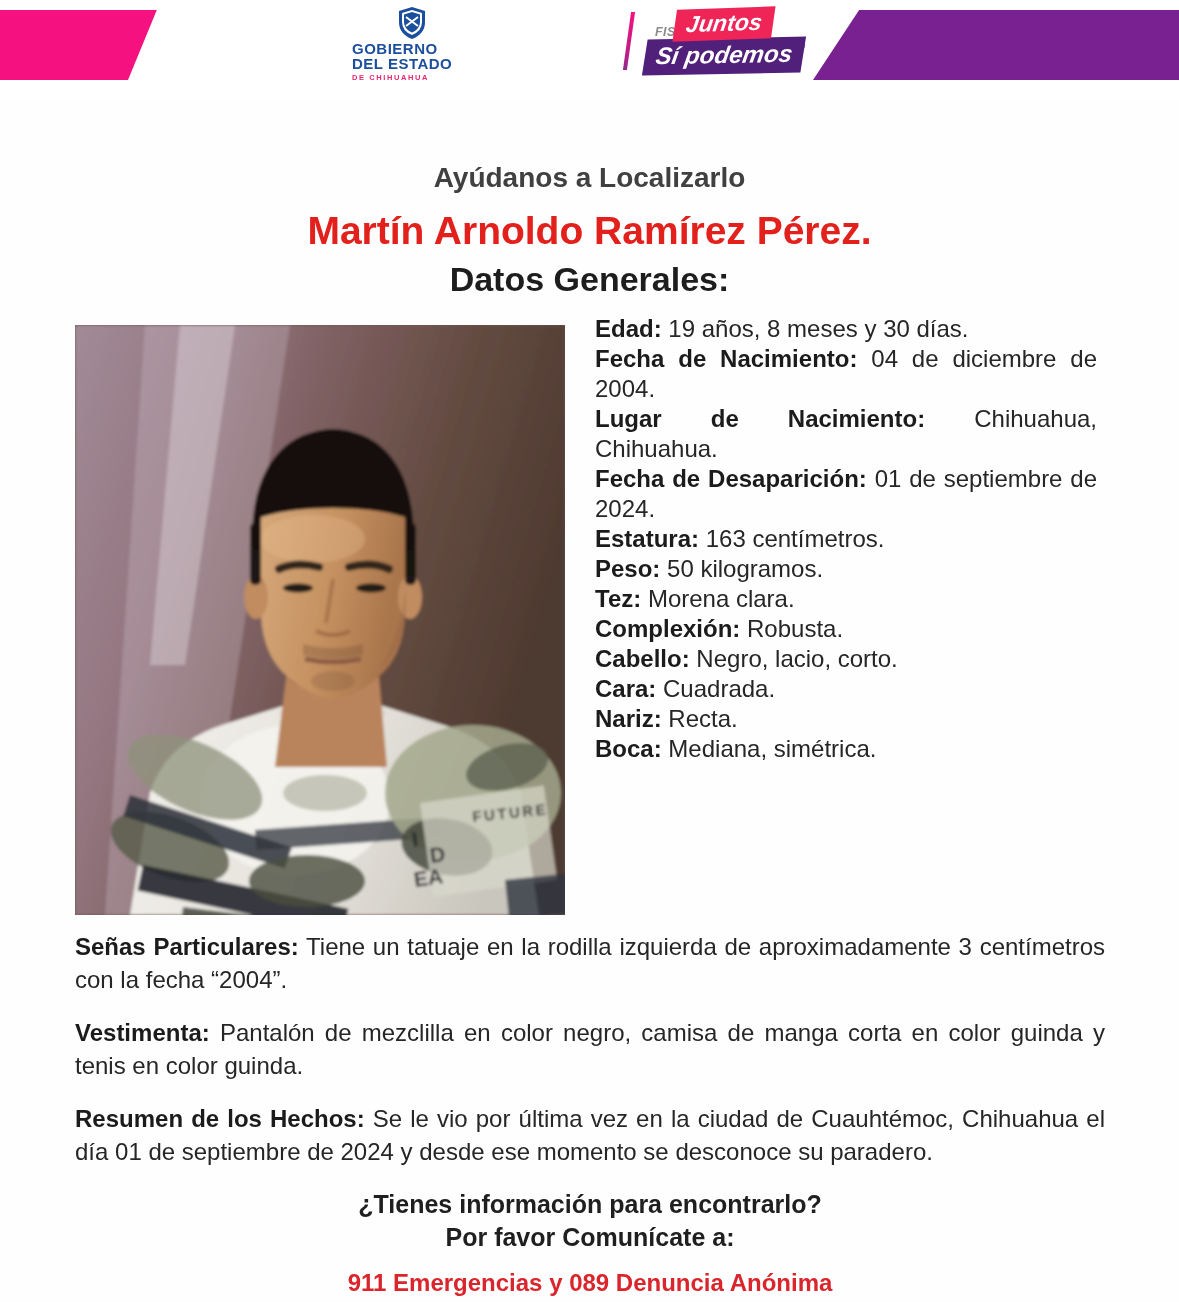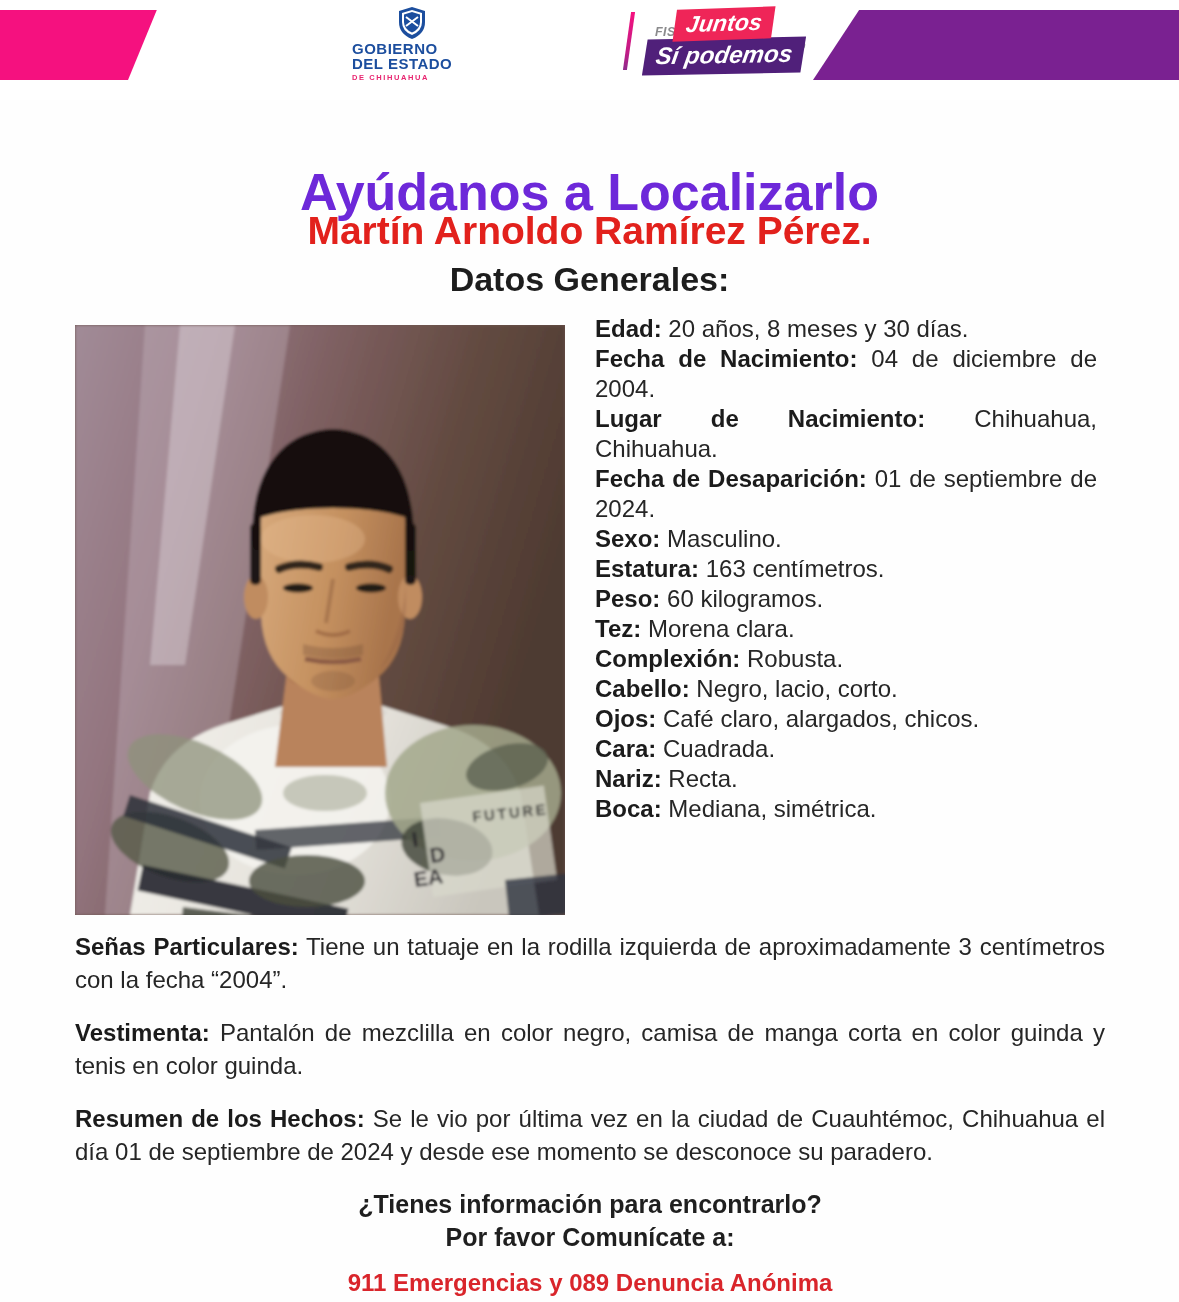--- a/index.html
+++ b/index.html
@@ -24,21 +24,21 @@
     font-size:12.5px;line-height:14px;letter-spacing:.4px;}
   .juntos-badge{position:absolute;left:645px;top:8px;width:170px;}
   .juntos-box{position:relative;left:30px;width:98px;background:#EF2558;color:#fff;
     font-weight:bold;font-style:italic;font-size:23px;text-align:center;padding:2px 0 3px 0;
     transform:skewX(-10deg) rotate(-2deg);z-index:2;}
   .sipodemos-box{position:relative;top:-2px;width:158px;background:#50207A;color:#fff;
     font-weight:bold;font-style:italic;font-size:24px;text-align:center;padding:3px 0 5px 0;
     transform:skewX(-10deg) rotate(-1deg);z-index:1;}
   
   .title-help{position:absolute;left:0;right:0;top:162px;text-align:center;
-    font-size:52px;font-weight:bold;color:#6d28d9;margin:0;}
+    font-size:28px;font-weight:bold;color:#404040;margin:0;}
   .title-name{position:absolute;left:0;right:0;top:209px;text-align:center;
     font-size:39px;font-weight:bold;color:#E2211C;margin:0;}
   .title-datos{position:absolute;left:0;right:0;top:260px;text-align:center;
     font-size:34px;font-weight:bold;color:#1d1d1d;margin:0;}
   
   .photo{position:absolute;left:75px;top:325px;width:490px;height:590px;overflow:hidden;background:#6d5550;}
   
   .fields{position:absolute;left:595px;top:314px;width:502px;}
   .fields p{margin:0;font-size:24px;line-height:30px;text-align:justify;color:#262626;}
   .fields strong{color:#1b1b1b;}
@@ -164,31 +164,29 @@
         <path d="M258,254 Q253,285 251,298" stroke="#a06f48" stroke-width="4" fill="none" opacity="0.8"></path>
         <path d="M241,306 Q258,314 275,306" stroke="#96613f" stroke-width="4" fill="none" opacity="0.7"></path>
         <path d="M228,319 Q258,327 288,319 L288,330 Q258,337 228,330 Z" fill="#6e4a36" opacity="0.30"></path>
         <path d="M230,334 Q258,340 286,334" stroke="#8a5a44" stroke-width="4.5" fill="none"></path>
         <ellipse cx="258" cy="356" rx="22" ry="10" fill="#6e4a36" opacity="0.22"></ellipse>
       </g>
     </svg>
   </div>
 
   <div class="fields">
-    <p><strong>Edad:</strong> <span>20 años, 8 meses y 30 días.</span></p>
+    <p><strong>Edad:</strong> <span>19 años, 8 meses y 30 días.</span></p>
     <p><strong>Fecha de Nacimiento:</strong> <span>04 de diciembre de 2004.</span></p>
     <p><strong>Lugar de Nacimiento:</strong> <span>Chihuahua, Chihuahua.</span></p>
     <p><strong>Fecha de Desaparición:</strong> <span>01 de septiembre de 2024.</span></p>
-    <p><strong>Sexo:</strong> <span>Masculino.</span></p>
     <p><strong>Estatura:</strong> <span>163 centímetros.</span></p>
-    <p><strong>Peso:</strong> <span>60 kilogramos.</span></p>
+    <p><strong>Peso:</strong> <span>50 kilogramos.</span></p>
     <p><strong>Tez:</strong> <span>Morena clara.</span></p>
     <p><strong>Complexión:</strong> <span>Robusta.</span></p>
     <p><strong>Cabello:</strong> <span>Negro, lacio, corto.</span></p>
-    <p><strong>Ojos:</strong> <span>Café claro, alargados, chicos.</span></p>
     <p><strong>Cara:</strong> <span>Cuadrada.</span></p>
     <p><strong>Nariz:</strong> <span>Recta.</span></p>
     <p><strong>Boca:</strong> <span>Mediana, simétrica.</span></p>
   </div>
 
   <div class="bottom">
     <p class="par"><strong>Señas Particulares:</strong> <span>Tiene un tatuaje en la rodilla izquierda de aproximadamente 3 centímetros con la fecha “2004”.</span></p>
     <p class="par"><strong>Vestimenta:</strong> <span>Pantalón de mezclilla en color negro, camisa de manga corta en color guinda y tenis en color guinda.</span></p>
     <p class="par"><strong>Resumen de los Hechos:</strong> <span>Se le vio por última vez en la ciudad de Cuauhtémoc, Chihuahua el día 01 de septiembre de 2024 y desde ese momento se desconoce su paradero.</span></p>
 

